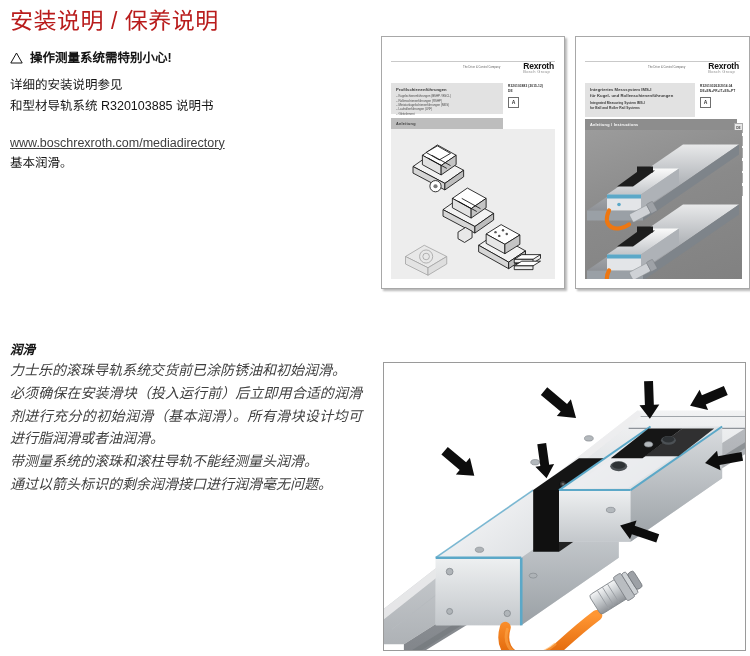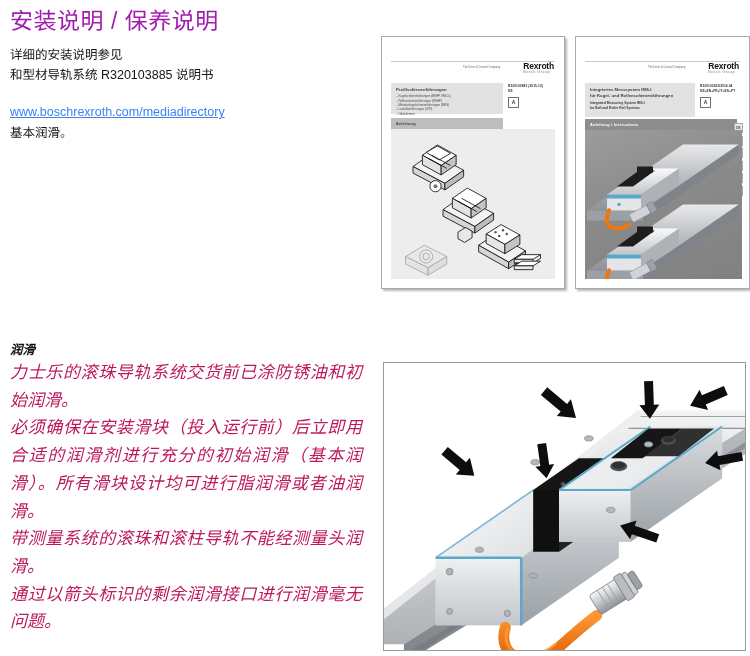--- a/index.html
+++ b/index.html
@@ -22,21 +22,21 @@
   .left-col {
     position: absolute;
     left: 10px;
     top: 0;
     width: 360px;
   }
 
   .page-title {
     font-size: 23px;
     font-weight: 300;
-    color: #a21caf;
+    color: #b91c1c;
     letter-spacing: 0.5px;
     margin: 7px 0 0 0;
     line-height: 1.3;
   }
 
   .warning-row {
     display: flex;
     align-items: flex-start;
     margin-top: 13px;
     font-size: 12.5px;
@@ -56,42 +56,42 @@
   .para-block {
     margin-top: 8px;
     font-size: 12.5px;
     line-height: 1.62;
     color: #141414;
   }
   .para-block.tight { margin-top: 17px; }
   .para-line { white-space: nowrap; }
   .doc-url {
     text-decoration: underline;
-    color: #3b82f6;
+    color: #404040;
     cursor: pointer;
   }
 
   
   .lube-block {
     position: absolute;
     left: 10px;
     top: 339px;
     width: 352px;
     font-style: italic;
   }
   .lube-heading {
     font-size: 12.5px;
     font-weight: bold;
     color: #141414;
     margin-bottom: 1px;
   }
   .lube-body {
-    font-size: 17px;
+    font-size: 14px;
     line-height: 1.63;
-    color: #be185d;
+    color: #404040;
     text-align: justify;
   }
   .lube-body p { margin: 0; }
 
   
   .thumbs-row {
     position: absolute;
     left: 381px;
     top: 36px;
   }
@@ -288,20 +288,28 @@
   }
   .photo-svg { display: block; width: 100%; height: 100%; }
 </style>
 </head>
 <body>
 
 <div class="left-col">
 
   <h1 class="page-title">安装说明 / 保养说明</h1>
 
+  <div class="warning-row">
+    <span class="warn-tri">
+      <svg viewBox="0 0 13 12" width="13" height="12" aria-hidden="true">
+        <polygon points="6.5,1 12.2,11 0.8,11" fill="none" stroke="#141414" stroke-width="1"></polygon>
+      </svg>
+    </span>
+    <span>操作测量系统需特别小心!</span>
+  </div>
 
   <div class="para-block">
     <div class="para-line">详细的安装说明参见</div>
     <div class="para-line">和型材导轨系统 R320103885 说明书</div>
   </div>
 
   <div class="para-block tight">
     <div class="para-line"><a class="doc-url" href="#">www.boschrexroth.com/mediadirectory</a></div>
     <div class="para-line">基本润滑。</div>
   </div>

